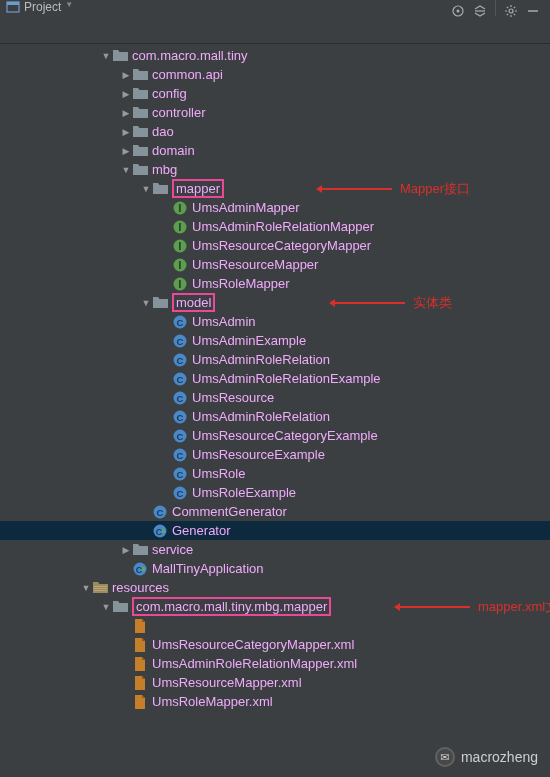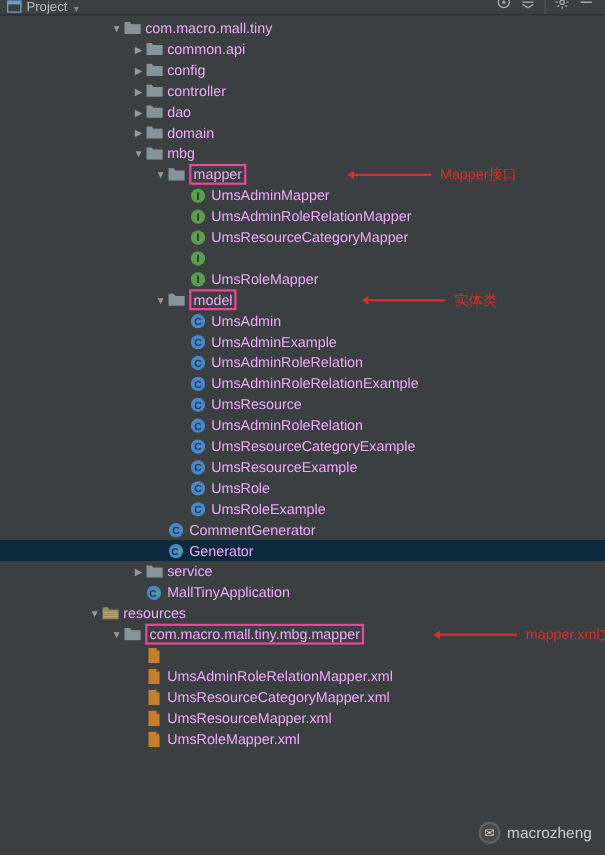--- a/index.html
+++ b/index.html
@@ -1,17 +1,17 @@
 <!DOCTYPE html>
 <html><head>
 <meta charset="utf-8">
 <style>
 * { margin:0; padding:0; box-sizing:border-box; font-family:"Segoe UI",Arial,sans-serif; }
 body { background:#3c3f41; color:#bbbbbb; width:550px; height:777px; overflow:hidden; position:relative; }
-.header { height:14px; background:#3c3f41; border-bottom:1px solid #2b2b2b; display:flex; align-items:flex-end; padding:0 6px; }
+.header { height:44px; background:#3c3f41; border-bottom:1px solid #2b2b2b; display:flex; align-items:flex-start; padding:0 6px; }
 .hdr-icon { width:14px; height:14px; margin-right:4px; }
 .hdr-title { font-size:12px; color:#bbbbbb; margin-right:4px; }
 .hdr-dd { font-size:8px; color:#888; }
 .hdr-spacer { flex:1; }
 .hdr-btn { width:22px; height:22px; display:flex; align-items:center; justify-content:center; cursor:pointer; }
 .tree { font-size:13px; padding-top:2px; }
 .row { display:flex; align-items:center; height:19px; white-space:nowrap; position:relative; }
 .row.selected { background:#0d293e; }
 .arrow { width:12px; font-size:9px; color:#999; text-align:center; }
 .noarrow { width:12px; }
@@ -180,20 +180,21 @@
       <span class="lbl">UmsResourceCategoryMapper</span>
     </div>
     <div class="row" style="padding-left: 160px;">
       <span class="noarrow"></span>
       <span class="ic">
         <svg width="14" height="14" viewBox="0 0 14 14">
           <circle cx="7" cy="7" r="6.5" fill="#5b9e4d"></circle>
           <text x="7" y="10.5" text-anchor="middle" fill="#2b2b2b" font-size="10" font-weight="bold" font-family="Arial">I</text>
         </svg>
       </span>
+      <span class="lbl">UmsResourceMapper</span>
     </div>
     <div class="row" style="padding-left: 160px;">
       <span class="noarrow"></span>
       <span class="ic">
         <svg width="14" height="14" viewBox="0 0 14 14">
           <circle cx="7" cy="7" r="6.5" fill="#5b9e4d"></circle>
           <text x="7" y="10.5" text-anchor="middle" fill="#2b2b2b" font-size="10" font-weight="bold" font-family="Arial">I</text>
         </svg>
       </span>
       <span class="lbl">UmsRoleMapper</span>
@@ -387,31 +388,31 @@
       </span>
     </div>
     <div class="row" style="padding-left: 120px;">
       <span class="noarrow"></span>
       <span class="ic">
         <svg width="14" height="14" viewBox="0 0 14 14">
           <path d="M2 0 L9 0 L12 3 L12 14 L2 14 Z" fill="#c57e29"></path>
           <path d="M9 0 L9 3 L12 3 Z" fill="#8a5a1e"></path>
         </svg>
       </span>
-      <span class="lbl">UmsAdminRoleRelationMapper.xml</span>
+      <span class="lbl">UmsResourceCategoryMapper.xml</span>
     </div>
     <div class="row" style="padding-left: 120px;">
       <span class="noarrow"></span>
       <span class="ic">
         <svg width="14" height="14" viewBox="0 0 14 14">
           <path d="M2 0 L9 0 L12 3 L12 14 L2 14 Z" fill="#c57e29"></path>
           <path d="M9 0 L9 3 L12 3 Z" fill="#8a5a1e"></path>
         </svg>
       </span>
-      <span class="lbl">UmsResourceCategoryMapper.xml</span>
+      <span class="lbl">UmsAdminRoleRelationMapper.xml</span>
     </div>
     <div class="row" style="padding-left: 120px;">
       <span class="noarrow"></span>
       <span class="ic">
         <svg width="14" height="14" viewBox="0 0 14 14">
           <path d="M2 0 L9 0 L12 3 L12 14 L2 14 Z" fill="#c57e29"></path>
           <path d="M9 0 L9 3 L12 3 Z" fill="#8a5a1e"></path>
         </svg>
       </span>
       <span class="lbl">UmsResourceMapper.xml</span>

